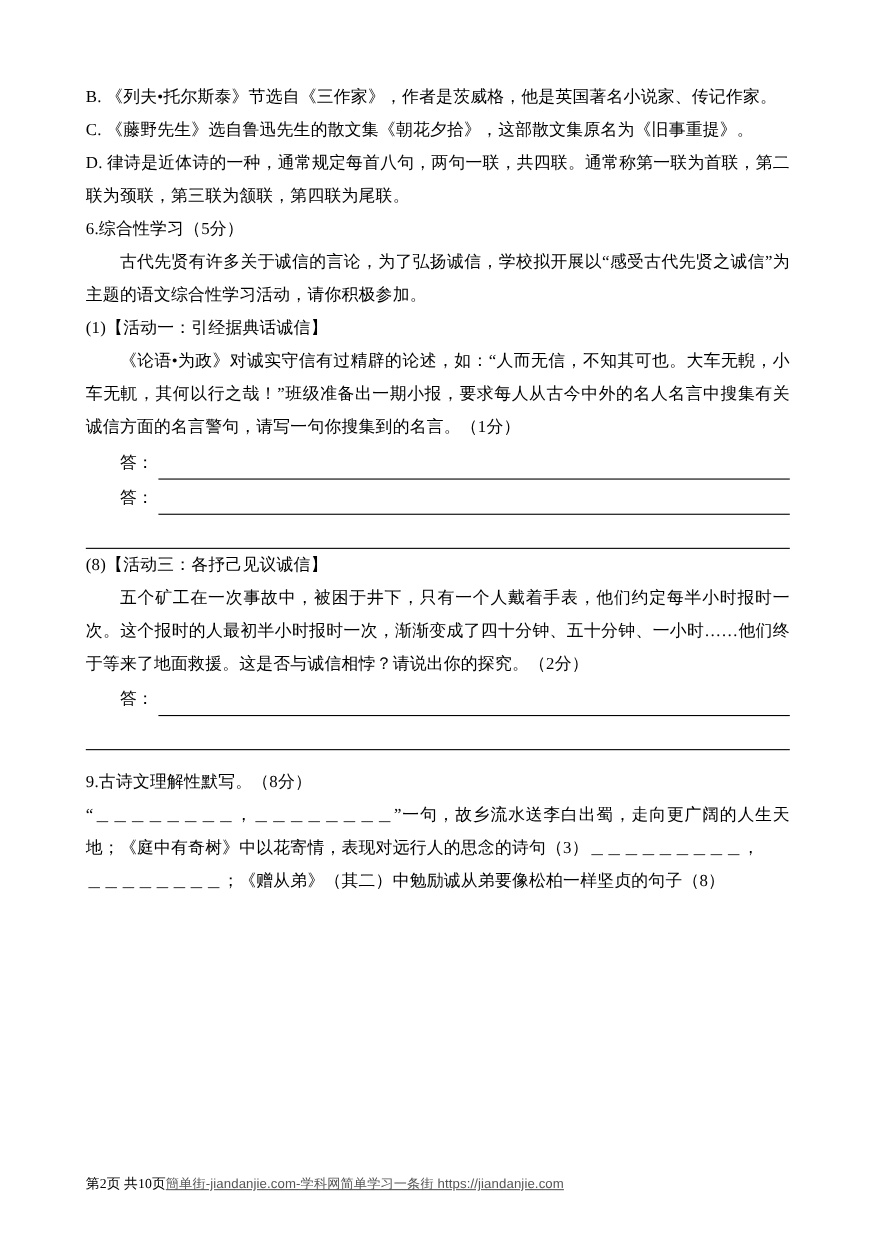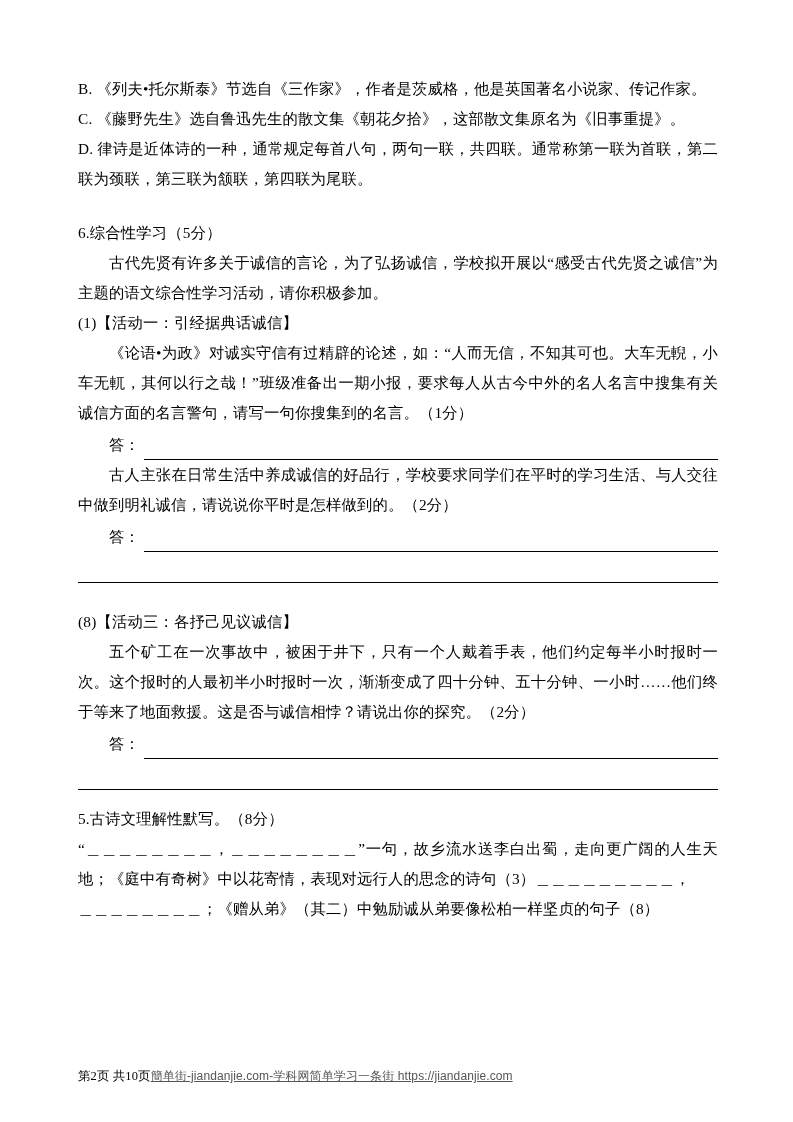--- a/index.html
+++ b/index.html
@@ -31,21 +31,21 @@
   .line {
     font-size: 15.3px;
     line-height: 30px;
     letter-spacing: 0.2px;
     text-align: justify;
     white-space: pre-wrap;
     word-break: break-all;
   }
   .indent2 { text-indent: 31px; }
   .blk { margin: 0; }
-  .sec-gap-top { margin-top: 24px; }
+  .sec-gap-top { margin-top: 0; }
   .sec-gap-top-lg { margin-top: 14px; }
 
   
   .ansrow {
     display: flex;
     align-items: flex-end;
     font-size: 15.3px;
     line-height: 30px;
     margin-top: 2px;
   }
@@ -102,36 +102,35 @@
     <div class="line blk sec-gap-top">6.综合性学习（5分）</div>
     <div class="line blk indent2">古代先贤有许多关于诚信的言论，为了弘扬诚信，学校拟开展以“感受古代先贤之诚信”为主题的语文综合性学习活动，请你积极参加。</div>
 
     <div class="line blk">(1)【活动一：引经据典话诚信】</div>
     <div class="line blk indent2">《论语•为政》对诚实守信有过精辟的论述，如：“人而无信，不知其可也。大车无輗，小车无軏，其何以行之哉！”班级准备出一期小报，要求每人从古今中外的名人名言中搜集有关诚信方面的名言警句，请写一句你搜集到的名言。（1分）</div>
     <div class="ansrow">
       <span class="lbl">答：</span>
       <span class="rule"></span>
     </div>
 
-    <div class="line blk indent2">古人主张在日常生活中养成诚信的好品行，学校要求同学们在平时的学习生活、与人交往中做到明礼诚信，请说说你平时是怎样做到的。（2分）</div>
     <div class="ansrow">
       <span class="lbl">答：</span>
       <span class="rule"></span>
     </div>
     <div class="rule-full"></div>
 
     <div class="line blk sec-gap-top">(8)【活动三：各抒己见议诚信】</div>
     <div class="line blk indent2">五个矿工在一次事故中，被困于井下，只有一个人戴着手表，他们约定每半小时报时一次。这个报时的人最初半小时报时一次，渐渐变成了四十分钟、五十分钟、一小时……他们终于等来了地面救援。这是否与诚信相悖？请说出你的探究。（2分）</div>
     <div class="ansrow">
       <span class="lbl">答：</span>
       <span class="rule"></span>
     </div>
     <div class="rule-full"></div>
 
-    <div class="line blk sec-gap-top-lg">5.古诗文理解性默写。（8分）</div>
+    <div class="line blk sec-gap-top-lg">9.古诗文理解性默写。（8分）</div>
     <div class="line blk">“＿＿＿＿＿＿＿＿，＿＿＿＿＿＿＿＿”一句，故乡流水送李白出蜀，走向更广阔的人生天地；《庭中有奇树》中以花寄情，表现对远行人的思念的诗句（3）＿＿＿＿＿＿＿＿＿，</div>
     <div class="line blk">＿＿＿＿＿＿＿＿；《赠从弟》（其二）中勉励诚从弟要像松柏一样坚贞的句子（8）</div>
 
   </div>
 
   <div class="footer">
     <span class="pg">第2页 共10页</span><span class="wm">簡单街-jiandanjie.com-学科网简单学习一条街 https://jiandanjie.com</span>
   </div>
 
 </div>

